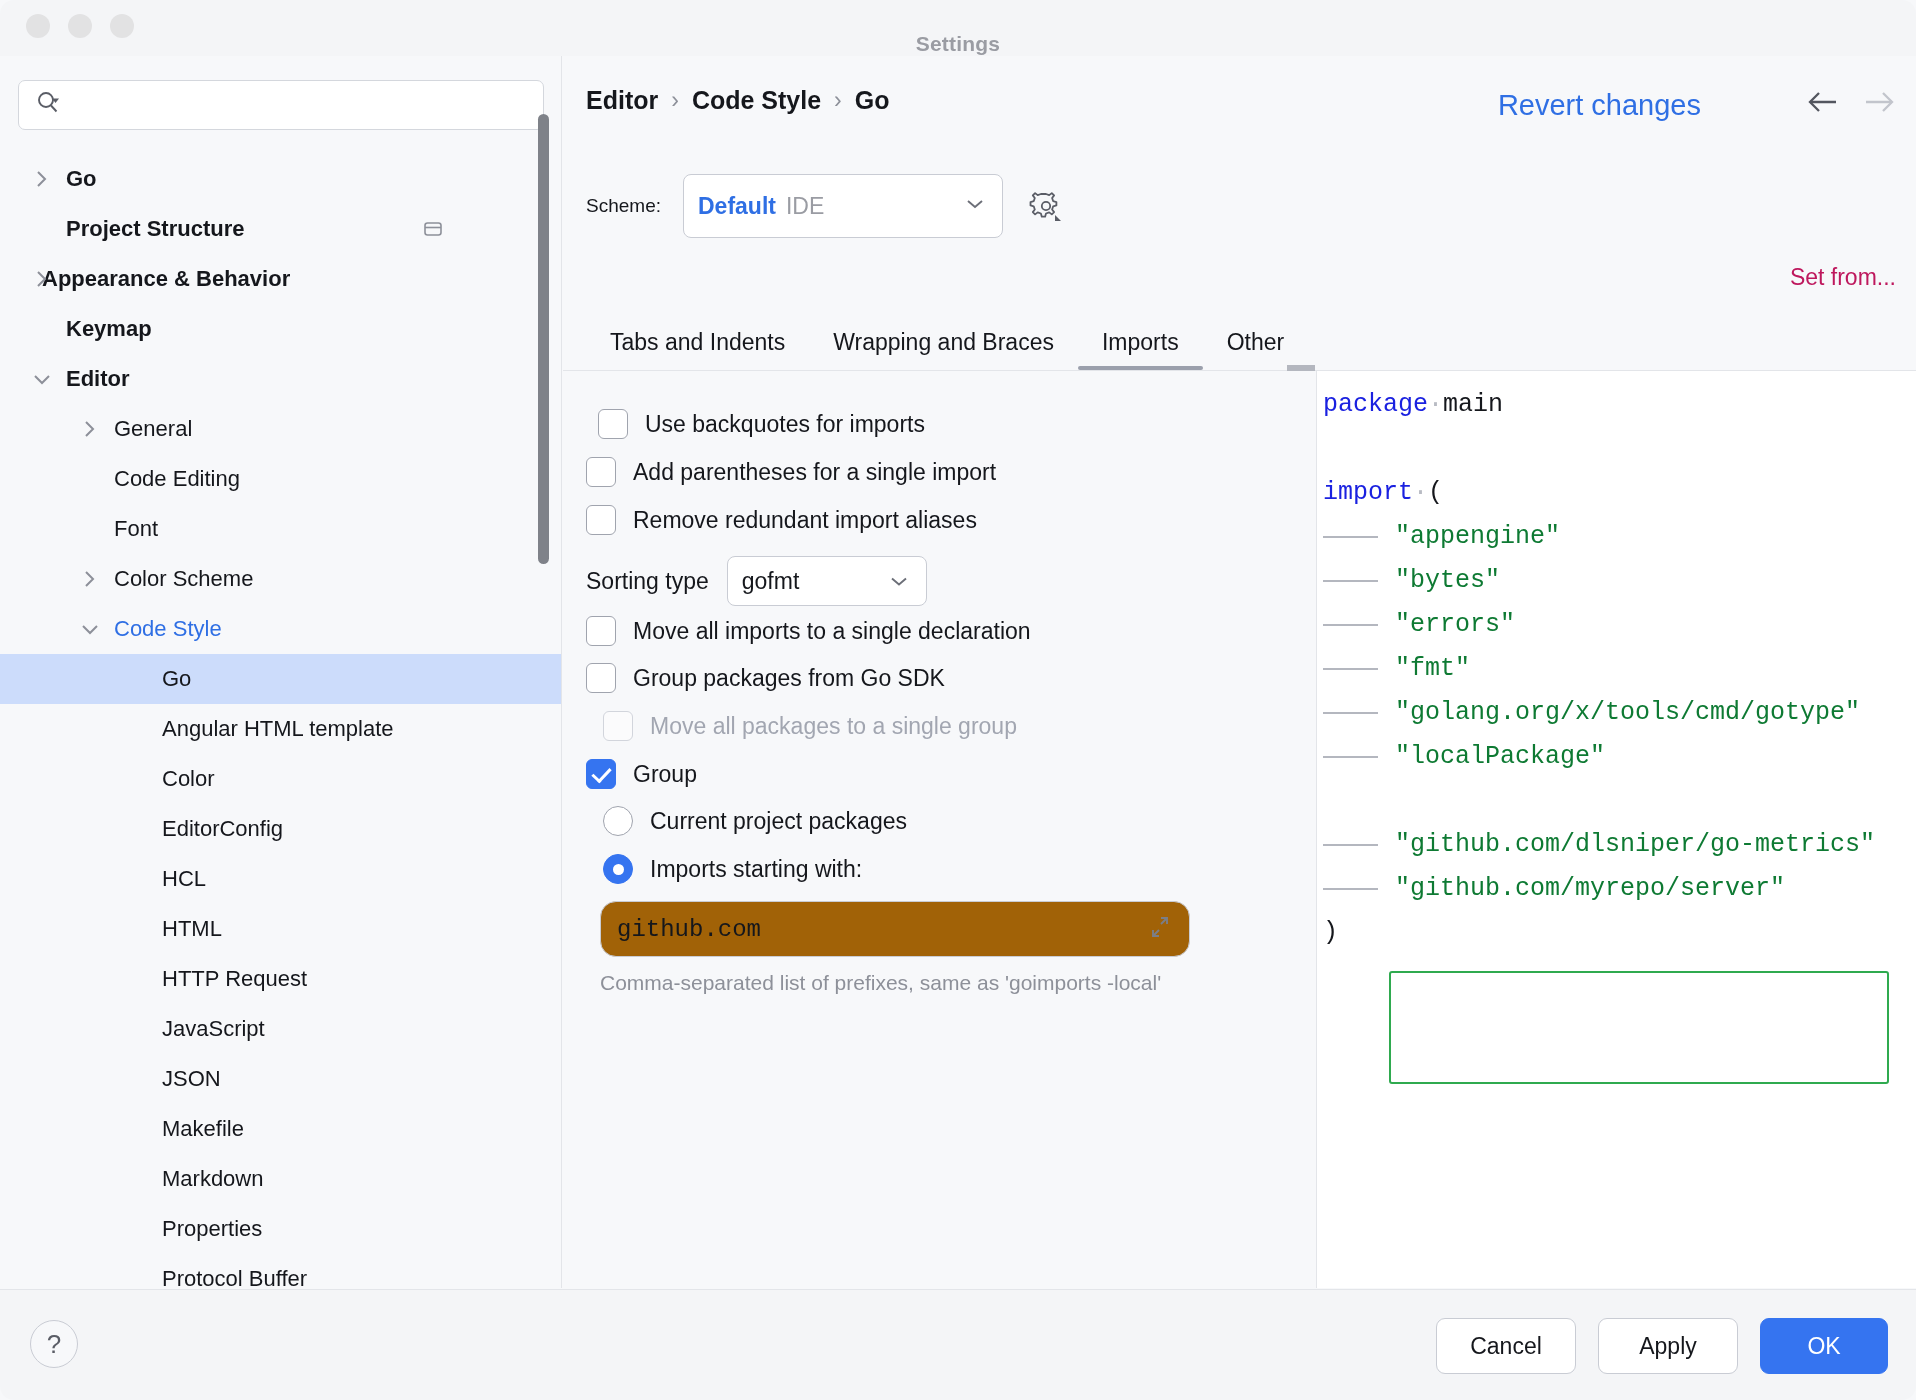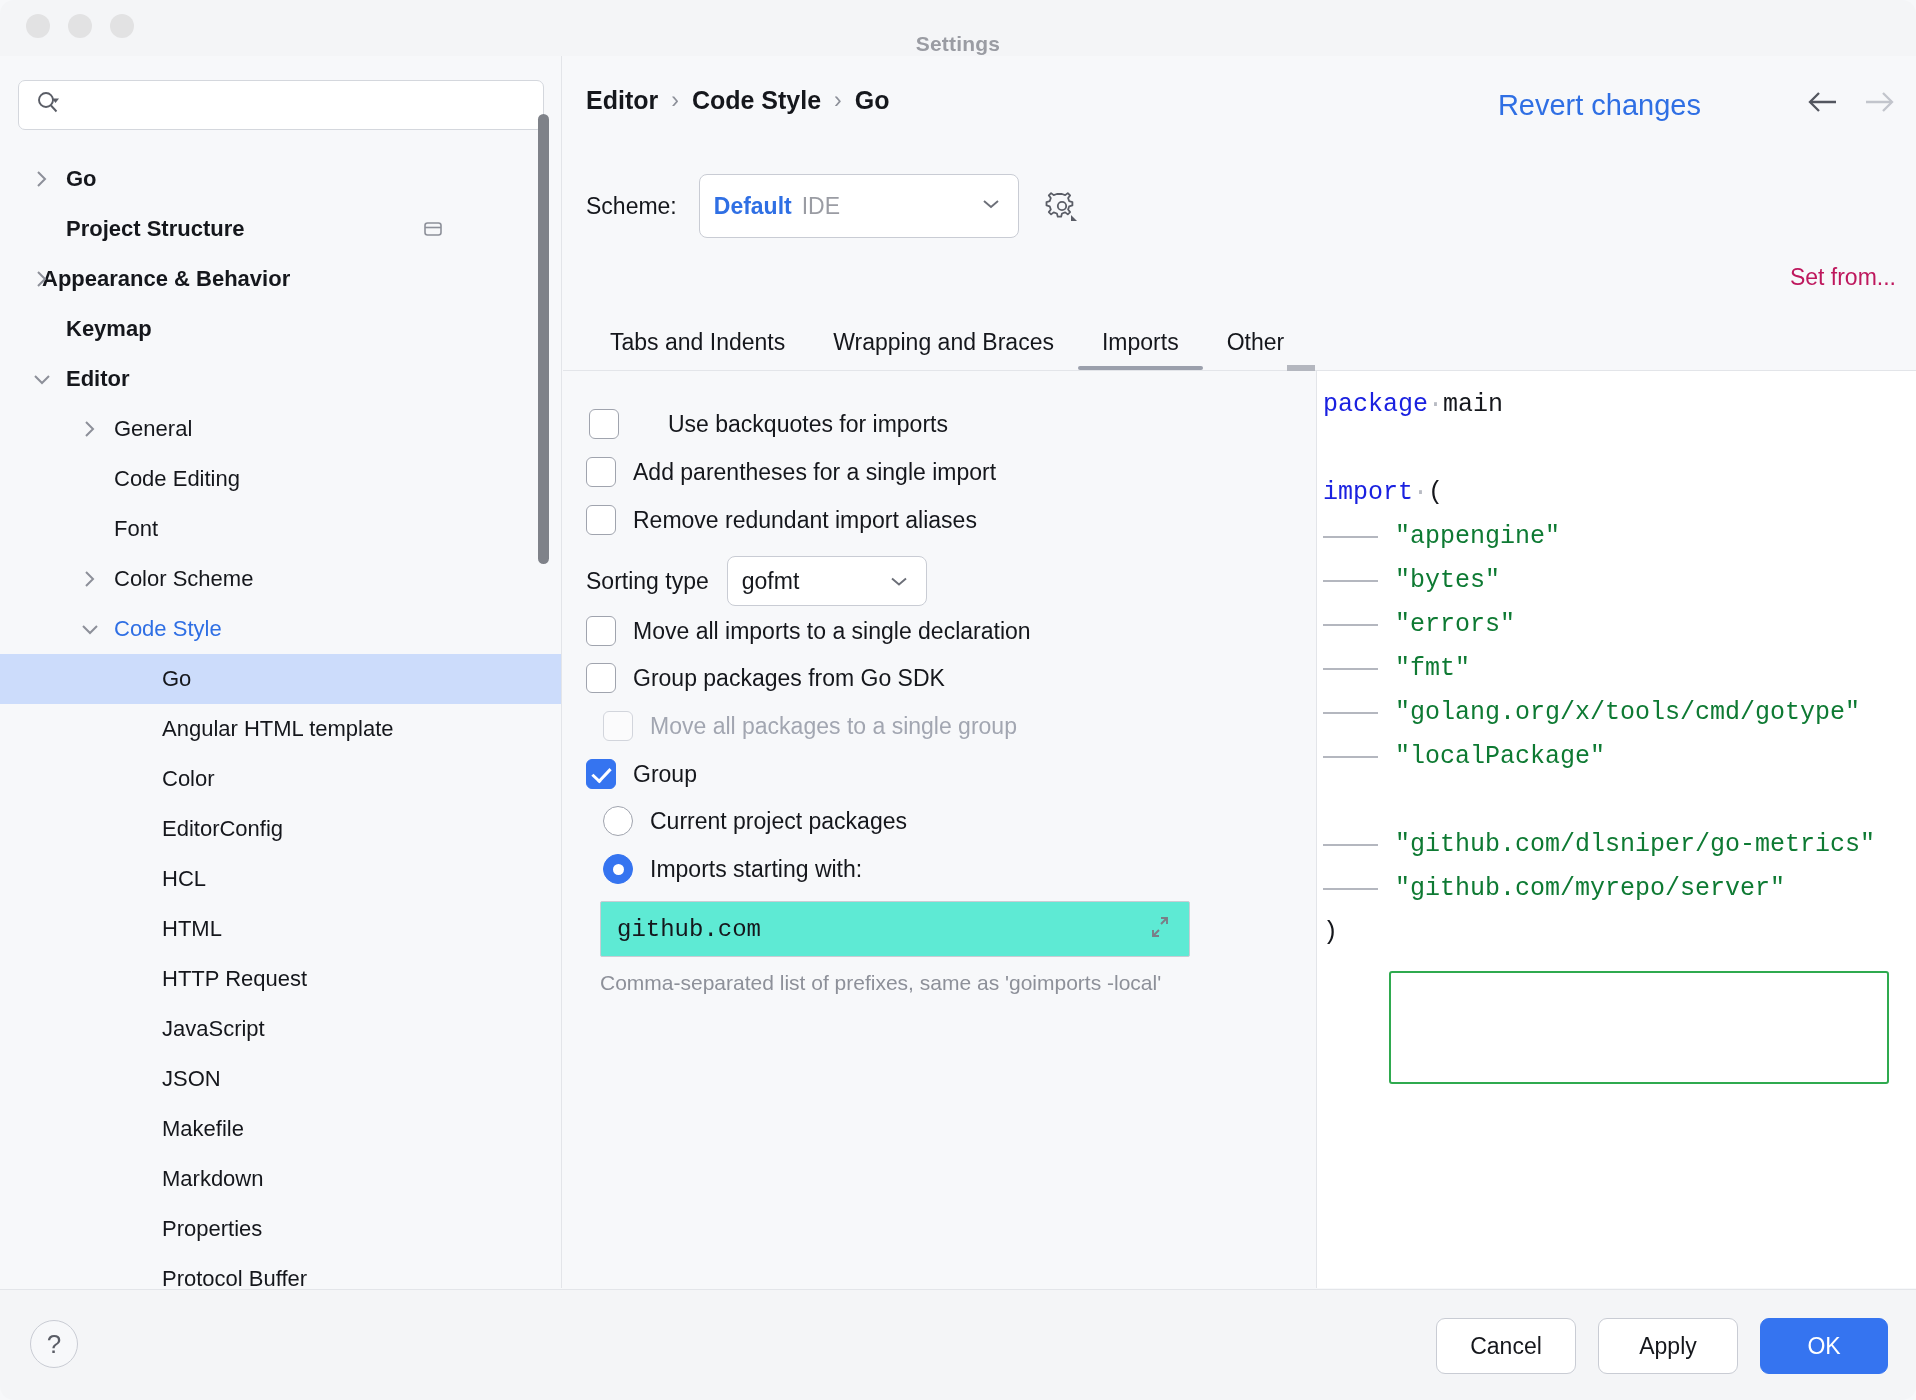--- a/index.html
+++ b/index.html
@@ -76,21 +76,21 @@
     display: flex; align-items: center; gap: 13px;
   }
   .bc-sep { color: #8d9099; font-weight: normal; font-size: 23px; }
   .revert {
     position: absolute; right: 215px; top: 33px;
     font-size: 29px; color: #2f6fe4; cursor: pointer;
   }
   .navarrows { position: absolute; right: 20px; top: 32px; display: flex; gap: 22px; }
 
   .scheme-row { position: absolute; left: 23px; top: 118px; display: flex; align-items: center; }
-  .scheme-lbl { font-size: 23px; color: #15171c; margin-right: 22px; }
+  .scheme-lbl { font-size: 19px; color: #15171c; margin-right: 22px; }
   .scheme-select {
     width: 320px; height: 64px; background: #fff;
     border: 1px solid #c9ccd4; border-radius: 8px;
     display: flex; align-items: center; padding: 0 14px;
     position: relative;
   }
   .sch-default { font-size: 23px; font-weight: bold; color: #2f6fe4; margin-right: 10px; }
   .sch-ide { font-size: 23px; color: #9a9ca3; }
   .chev { position: absolute; right: 16px; top: 50%; transform: translateY(-50%); }
   .gear-btn { margin-left: 24px; position: relative; width: 38px; height: 38px; }
@@ -151,21 +151,21 @@
     border: 1.6px solid #a0a4ae; background: #fff; flex: 0 0 auto; position: relative;
   }
   .radio.selected { background: #3574f0; border-color: #3574f0; }
   .radio.selected::after {
     content: ""; position: absolute; left: 9px; top: 9px;
     width: 11px; height: 11px; border-radius: 50%; background: #fff;
   }
 
   .prefix-field {
     position: absolute; left: 37px; top: 460px; width: 590px; height: 56px;
-    background: #5eead4; border: 1px solid #c9ccd4; border-radius: 2px;
+    background: #a16207; border: 1px solid #c9ccd4; border-radius: 16px;
     display: flex; align-items: center; padding: 0 16px; position: absolute;
   }
   .prefix-val {
     font-family: "Liberation Mono", "DejaVu Sans Mono", monospace;
     font-size: 24px; color: #15171c;
   }
   .expand-ic { position: absolute; right: 14px; top: 50%; transform: translateY(-50%); }
   .hint {
     position: absolute; left: 37px; top: 530px;
     font-size: 21px; color: #8d9099; white-space: nowrap;
@@ -411,21 +411,21 @@
           <span>Imports</span>
         </div>
         <div class="tab">
           <span>Other</span>
         </div>
       </div>
     <div class="tabs-underline"></div>
 
     <div class="settings-panel">
 
-      <div class="opt-row" style="left:26px; top:38px;gap:32px;">
+      <div class="opt-row" style="left:35px; top:38px;">
         <span class="cb"></span>
         <span class="opt-lbl">Use backquotes for imports</span>
       </div>
 
       <div class="opt-row" style="left:23px; top:86px;">
         <span class="cb"></span>
         <span class="opt-lbl">Add parentheses for a single import</span>
       </div>
 
       <div class="opt-row" style="left:23px; top:134px;">

